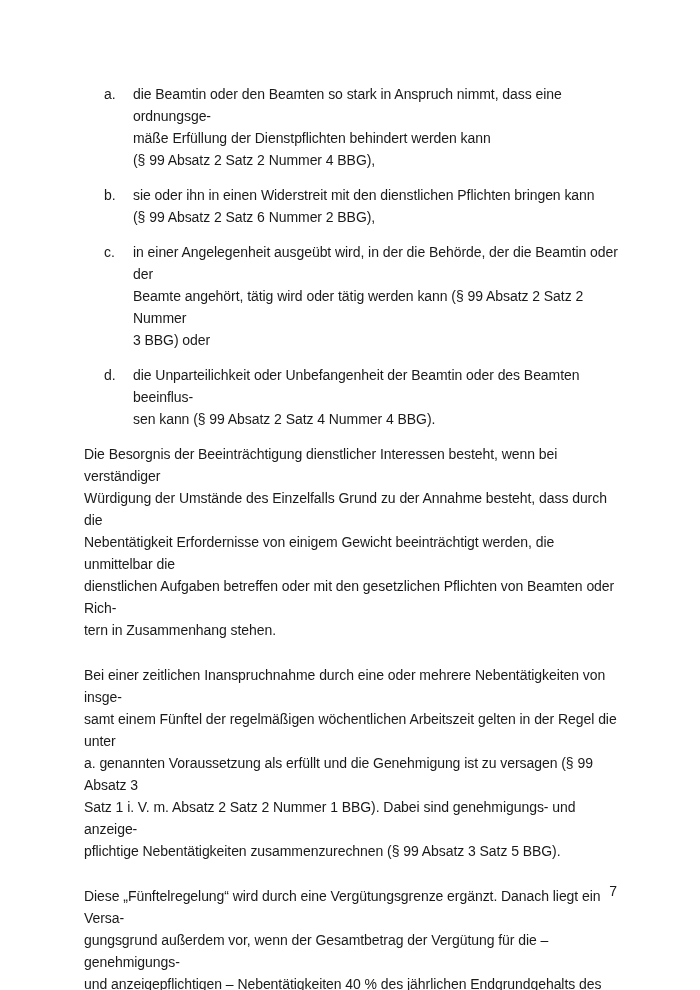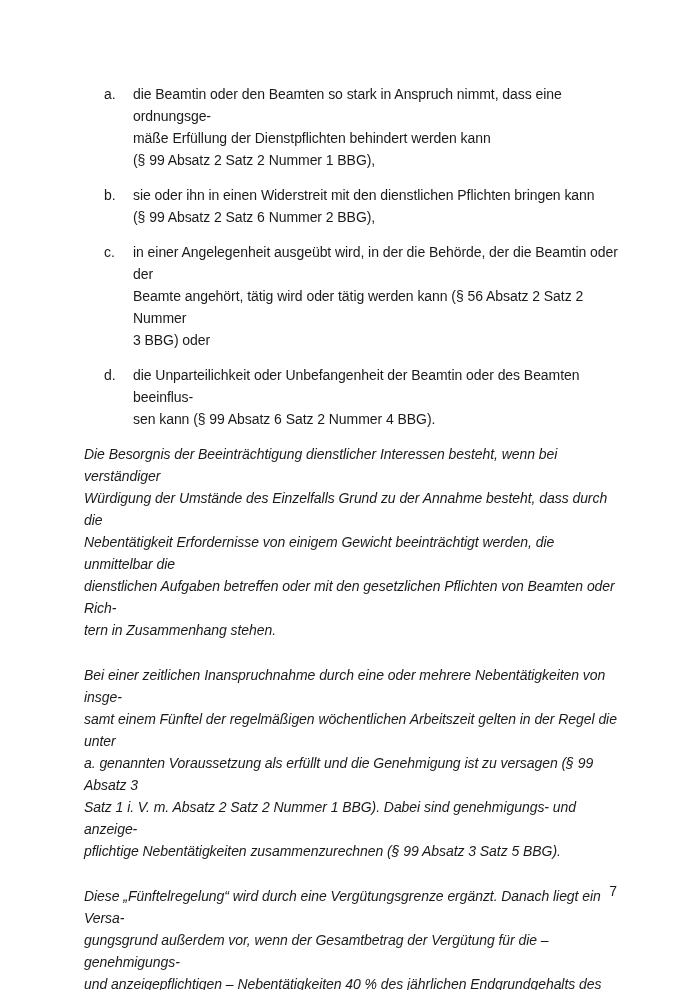--- a/index.html
+++ b/index.html
@@ -42,21 +42,20 @@
     width: 29px;
   }
   .list-item-text {
     flex: 1 1 auto;
     white-space: pre-line;
     max-width: 490px;
   }
   .para {
     margin: 0 0 23px 0;
     white-space: pre-line;
-    font-style: italic;
   }
   .page-number {
     position: absolute;
     top: 880px;
     left: 84px;
     width: 533px;
     text-align: right;
   }
 </style>
 </head>
@@ -64,40 +63,40 @@
 
 <div class="page">
   <div class="content">
 
     <div class="lettered-list">
 
       <div class="list-item">
         <span class="list-item-label">a.</span>
         <span class="list-item-text">die Beamtin oder den Beamten so stark in Anspruch nimmt, dass eine ordnungsge-
 mäße Erfüllung der Dienstpflichten behindert werden kann
-(§ 99 Absatz 2 Satz 2 Nummer 1 BBG),</span>
+(§ 99 Absatz 2 Satz 2 Nummer 4 BBG),</span>
       </div>
 
       <div class="list-item">
         <span class="list-item-label">b.</span>
         <span class="list-item-text">sie oder ihn in einen Widerstreit mit den dienstlichen Pflichten bringen kann
 (§ 99 Absatz 2 Satz 6 Nummer 2 BBG),</span>
       </div>
 
       <div class="list-item">
         <span class="list-item-label">c.</span>
         <span class="list-item-text">in einer Angelegenheit ausgeübt wird, in der die Behörde, der die Beamtin oder der
-Beamte angehört, tätig wird oder tätig werden kann (§ 56 Absatz 2 Satz 2 Nummer
+Beamte angehört, tätig wird oder tätig werden kann (§ 99 Absatz 2 Satz 2 Nummer
 3 BBG) oder</span>
       </div>
 
       <div class="list-item">
         <span class="list-item-label">d.</span>
         <span class="list-item-text">die Unparteilichkeit oder Unbefangenheit der Beamtin oder des Beamten beeinflus-
-sen kann (§ 99 Absatz 6 Satz 2 Nummer 4 BBG).</span>
+sen kann (§ 99 Absatz 2 Satz 4 Nummer 4 BBG).</span>
       </div>
 
     </div>
 
     <p class="para">Die Besorgnis der Beeinträchtigung dienstlicher Interessen besteht, wenn bei verständiger
 Würdigung der Umstände des Einzelfalls Grund zu der Annahme besteht, dass durch die
 Nebentätigkeit Erfordernisse von einigem Gewicht beeinträchtigt werden, die unmittelbar die
 dienstlichen Aufgaben betreffen oder mit den gesetzlichen Pflichten von Beamten oder Rich-
 tern in Zusammenhang stehen.</p>
     <p class="para">Bei einer zeitlichen Inanspruchnahme durch eine oder mehrere Nebentätigkeiten von insge-

